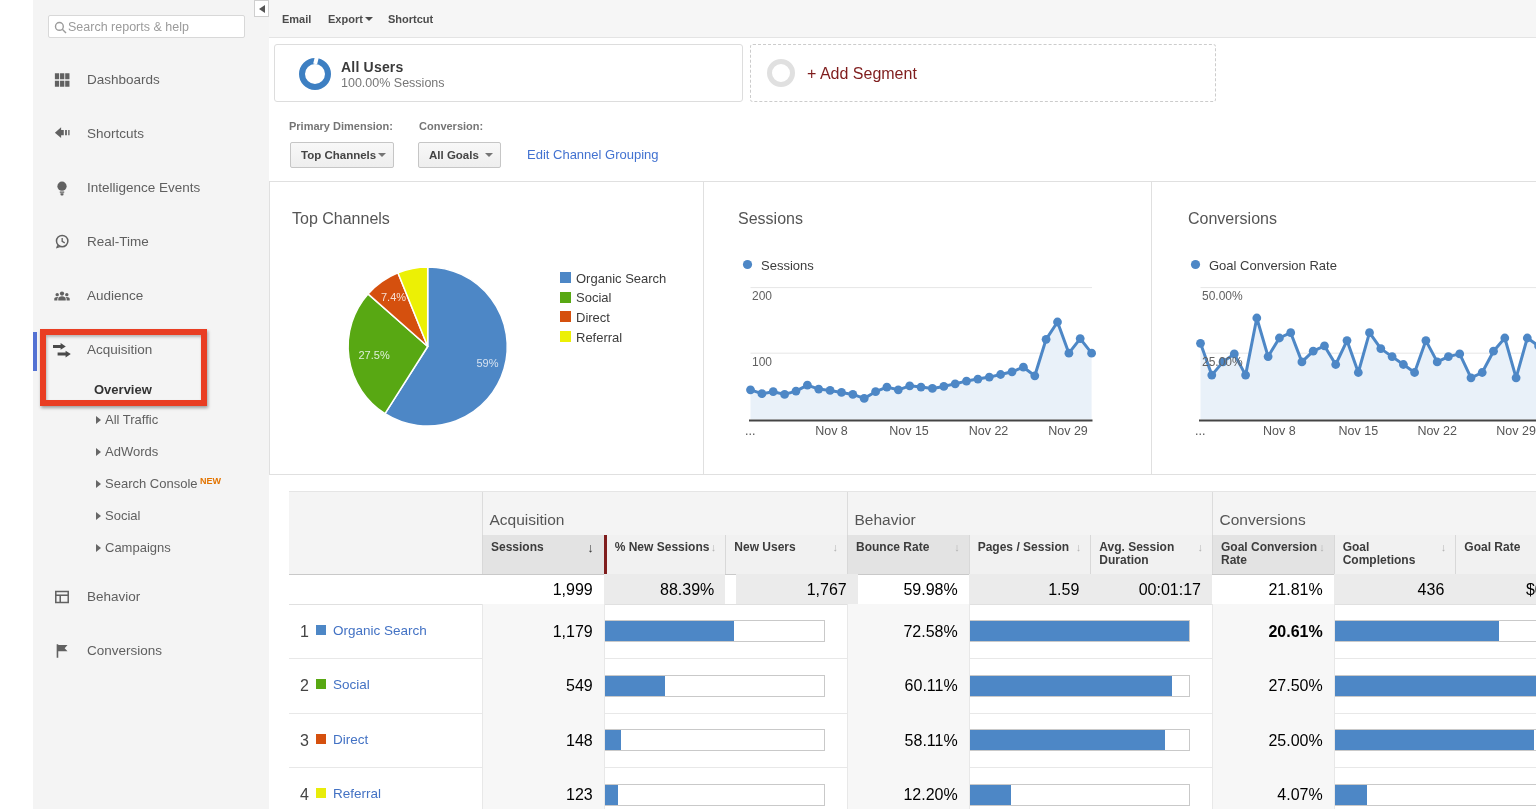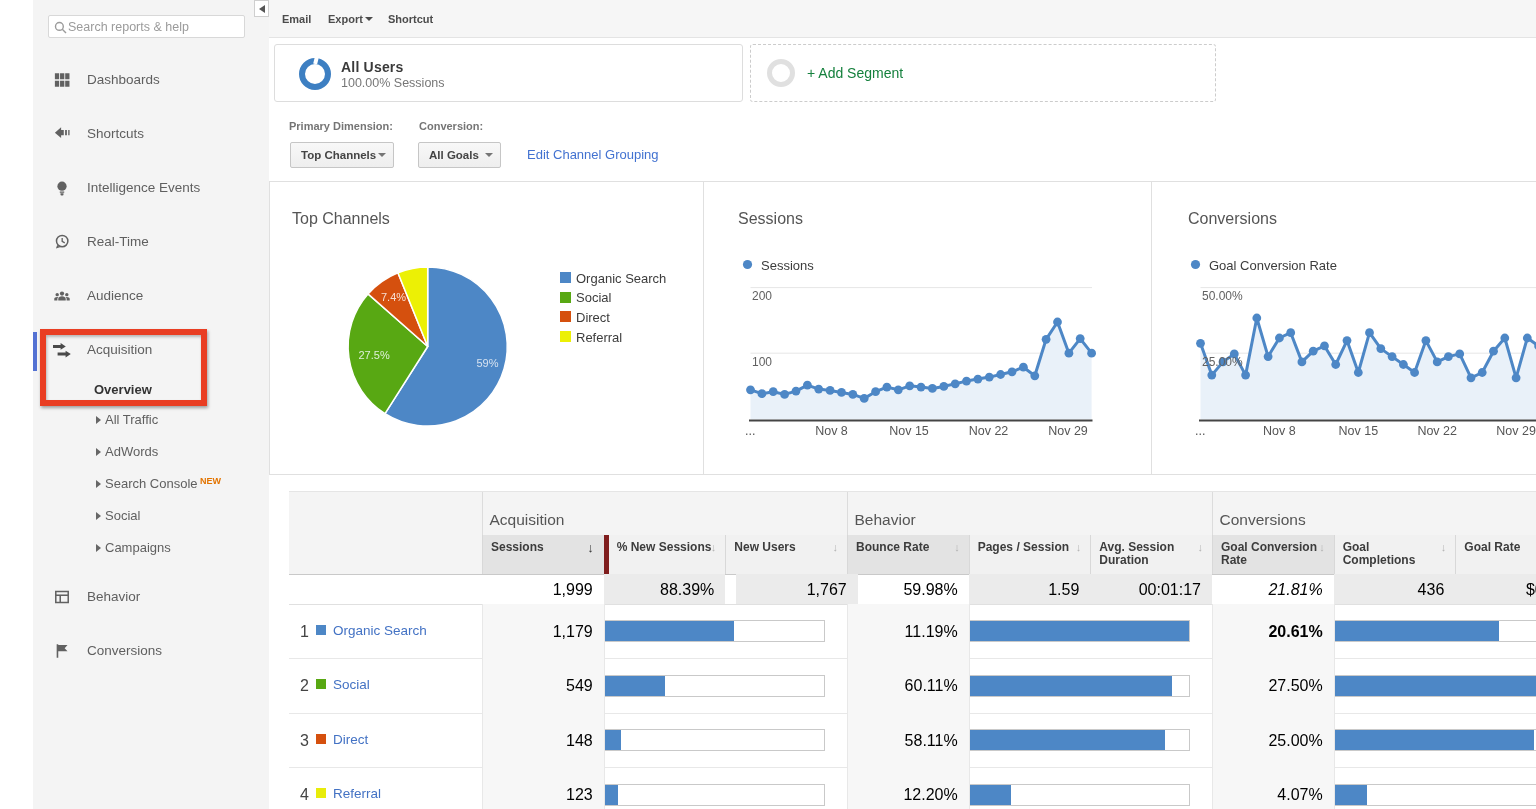--- a/index.html
+++ b/index.html
@@ -147,21 +147,21 @@
     <path d="M0,6.5 L8,0.5 L8,4 L11,4 L11,9 L8,9 L8,12.5 Z" fill="#3f3f3f"></path>
   </svg>
 
   <div class="abs" id="card1"></div>
   <div class="abs" id="card2"></div>
   <div class="abs donut" id="d1"></div>
   <div class="abs" id="d1n"></div>
   <div class="abs donut" id="d2"></div>
   <span class="abs" style="left:308px;top:59px;font-size:14px;font-weight:bold;letter-spacing:0.2px;color:#3a3a3a">All Users</span>
   <span class="abs" style="left:308px;top:76px;font-size:12.5px;color:#777">100.00% Sessions</span>
-  <span class="abs" style="left:774px;top:65px;font-size:14px;color:#15803d">+ Add Segment</span>
+  <span class="abs" style="left:774px;top:65px;font-size:16px;color:#7f1d1d">+ Add Segment</span>
 
   <span class="lbl-dim" style="left:256px;top:120px">Primary Dimension:</span>
   <span class="lbl-dim" style="left:386px;top:120px">Conversion:</span>
   <div class="gbtn" style="left:257px;width:104px">Top Channels<span class="car" style="left:87px"></span></div>
   <div class="gbtn" style="left:385px;width:83px">All Goals<span class="car" style="left:66px"></span></div>
   <span class="abs" style="left:494px;top:147px;font-size:13px;color:#4272d1">Edit Channel Grouping</span>
 
   <div class="abs" id="chartsrow"></div>
   <div class="vdiv" style="left:670px"></div>
   <div class="vdiv" style="left:1118px"></div>
@@ -302,21 +302,21 @@
   <span class="abs" style="left:821.5px;top:511px;font-size:15.5px;color:#555">Behavior</span>
   <span class="abs" style="left:1186.5px;top:511px;font-size:15.5px;color:#555">Conversions</span>
   <div class="abs" style="left:449px;top:492px;width:1px;height:42.5px;background:#dcdcdc"></div>
   <div class="abs" style="left:814px;top:492px;width:1px;height:42.5px;background:#dcdcdc"></div>
   <div class="abs" style="left:1179px;top:492px;width:1px;height:42.5px;background:#dcdcdc"></div>
   <div class="cell" style="left:256px;top:534.5px;width:193.0px;height:39.5px;background:#f4f4f4"></div>
   <div class="cell chead chead-dark" style="left:449px;top:534.5px;width:121.7px;height:39.5px;border-left:1px solid #d8d8d8;">
         <div style="position:absolute;left:8px;top:6px;width:100px;line-height:13.5px">Sessions</div>
         <span style="position:absolute;right:10px;top:5px;color:#333;font-size:13px;font-weight:bold">↓</span>
       </div>
-  <div class="cell chead" style="left:570.7px;top:534.5px;width:121.6px;height:39.5px;border-left:5px solid #7f1d1d;">
+  <div class="cell chead" style="left:570.7px;top:534.5px;width:121.6px;height:39.5px;border-left:3px solid #7f1d1d;">
         <div style="position:absolute;left:8px;top:6px;width:100px;line-height:13.5px">% New Sessions</div>
         <span style="position:absolute;right:9px;top:6px;color:#b3b3b3;font-size:11px">↓</span>
       </div>
   <div class="cell chead" style="left:692.3px;top:534.5px;width:121.7px;height:39.5px;border-left:1px solid #d8d8d8;">
         <div style="position:absolute;left:8px;top:6px;width:100px;line-height:13.5px">New Users</div>
         <span style="position:absolute;right:9px;top:6px;color:#b3b3b3;font-size:11px">↓</span>
       </div>
   <div class="cell chead chead-dark" style="left:814px;top:534.5px;width:121.7px;height:39.5px;border-left:1px solid #d8d8d8;">
         <div style="position:absolute;left:8px;top:6px;width:100px;line-height:13.5px">Bounce Rate</div>
         <span style="position:absolute;right:9px;top:6px;color:#b3b3b3;font-size:11px">↓</span>
@@ -353,40 +353,40 @@
       </div>
   <div class="cell " style="left:814px;top:574px;width:121.7px;height:29.5px;">
         <div style="position:absolute;right:11px;top:7px">59.98%</div>
       </div>
   <div class="cell totcell" style="left:935.7px;top:574px;width:121.6px;height:29.5px;">
         <div style="position:absolute;right:11px;top:7px">1.59</div>
       </div>
   <div class="cell totcell" style="left:1057.3px;top:574px;width:121.7px;height:29.5px;text-align:center;">
         <div style="position:absolute;right:11px;top:7px">00:01:17</div>
       </div>
-  <div class="cell " style="left:1179px;top:574px;width:121.7px;height:29.5px;font-style:italic;">
+  <div class="cell " style="left:1179px;top:574px;width:121.7px;height:29.5px;">
         <div style="position:absolute;right:11px;top:7px">21.81%</div>
       </div>
   <div class="cell totcell" style="left:1300.7px;top:574px;width:121.6px;height:29.5px;">
         <div style="position:absolute;right:11px;top:7px">436</div>
       </div>
   <div class="cell totcell" style="left:1422.3px;top:574px;width:121.7px;height:29.5px;">
         <div style="position:absolute;right:11px;top:7px">$0.00</div>
       </div>
   <div class="abs" style="left:256px;top:603.5px;width:1288px;height:1px;background:#e0e0e0"></div>
   <div class="cell " style="left:256px;top:603.5px;width:193.0px;height:54.5px;">
         <span style="position:absolute;left:11px;top:19px;color:#444">1</span>
         <div style="position:absolute;left:27px;top:21px;width:10px;height:10px;background:#4d87c6"></div>
         <a class="tlink" style="position:absolute;left:44px;top:19px;font-size:13.5px">Organic Search</a>
       </div>
   <div class="cell mcol" style="left:449px;top:603.5px;width:121.7px;height:54.5px;">
         <div style="position:absolute;right:11px;top:19px">1,179</div>
       </div>
   <div class="cell mcol" style="left:814px;top:603.5px;width:121.7px;height:54.5px;">
-        <div style="position:absolute;right:11px;top:19px">11.19%</div>
+        <div style="position:absolute;right:11px;top:19px">72.58%</div>
       </div>
   <div class="cell mcol" style="left:1179px;top:603.5px;width:121.7px;height:54.5px;font-weight:bold;">
         <div style="position:absolute;right:11px;top:19px">20.61%</div>
       </div>
   <div class="barbox" style="left:570.7px;top:620.0px;width:221.0px">
         <div class="barfill" style="width:129.2px"></div>
       </div>
   <div class="barbox" style="left:935.7px;top:620.0px;width:221.0px">
         <div class="barfill" style="width:219.0px"></div>
       </div>

